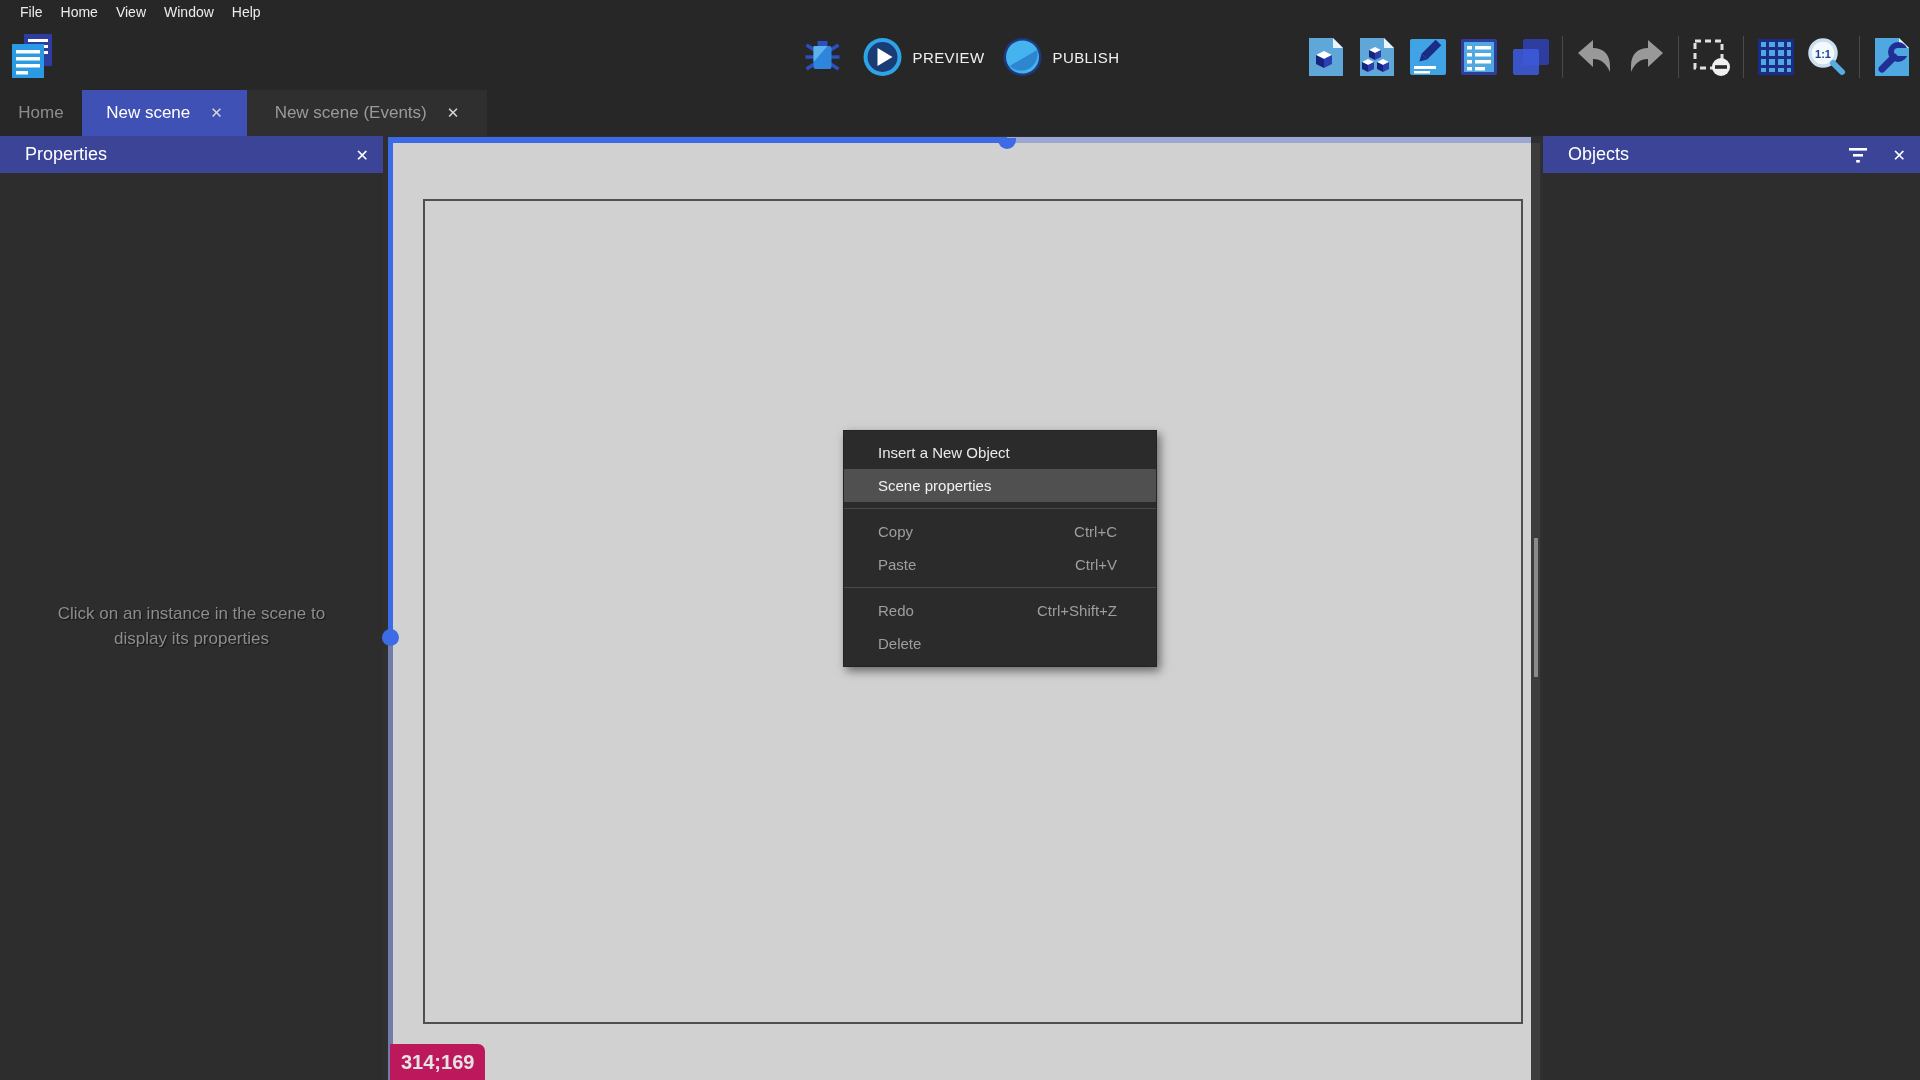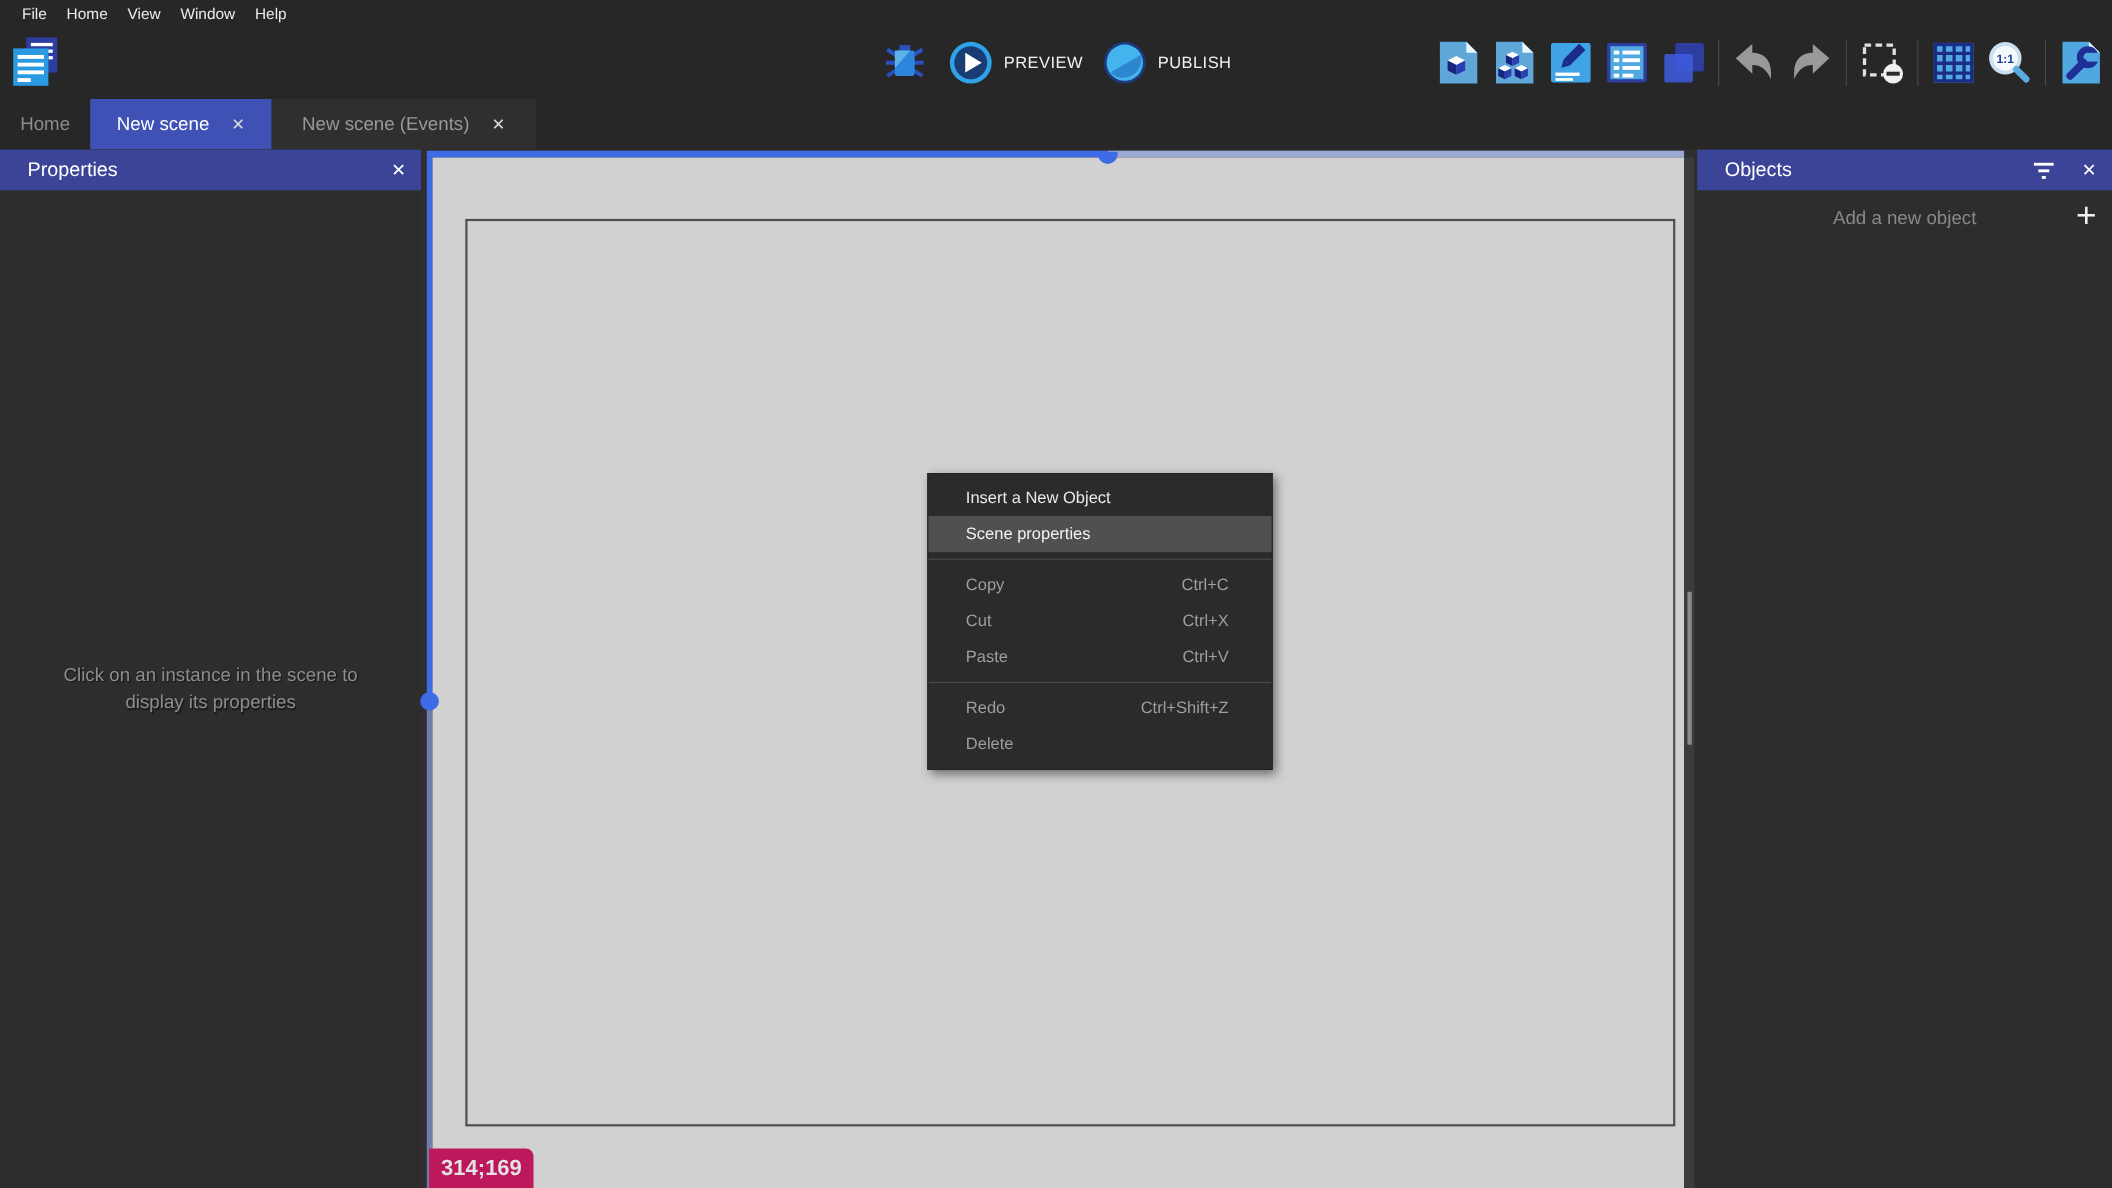--- a/index.html
+++ b/index.html
@@ -271,24 +271,20 @@
         <div class="mrow mrow-highlight">
           <span class="mlabel">Scene properties</span>
           <span class="mshort"></span>
         </div>
         <div class="mdiv"></div>
         <div class="mrow">
           <span class="mlabel">Copy</span>
           <span class="mshort">Ctrl+C</span>
         </div>
         <div class="mrow">
-          <span class="mlabel">Cut</span>
-          <span class="mshort">Ctrl+X</span>
-        </div>
-        <div class="mrow">
           <span class="mlabel">Paste</span>
           <span class="mshort">Ctrl+V</span>
         </div>
         <div class="mdiv"></div>
         <div class="mrow">
           <span class="mlabel">Redo</span>
           <span class="mshort">Ctrl+Shift+Z</span>
         </div>
         <div class="mrow">
           <span class="mlabel">Delete</span>
@@ -300,20 +296,16 @@
     <div class="panel-right">
       <div class="phead">
         <span class="ptitle">Objects</span>
         <svg class="filter-ic" width="20" height="16" viewBox="0 0 20 16">
           <rect x="1" y="1" width="18" height="2.6" fill="#ffffff"></rect>
           <rect x="5" y="7" width="10" height="2.6" fill="#ffffff"></rect>
           <rect x="8.2" y="13" width="3.6" height="2.6" fill="#ffffff"></rect>
         </svg>
         <span class="closex">✕</span>
       </div>
-      <div class="add-row">
-        <span class="add-label">Add a new object</span>
-        <span class="plus">+</span>
-      </div>
     </div>
 
   </div>
 </div>
 
 </body></html>

